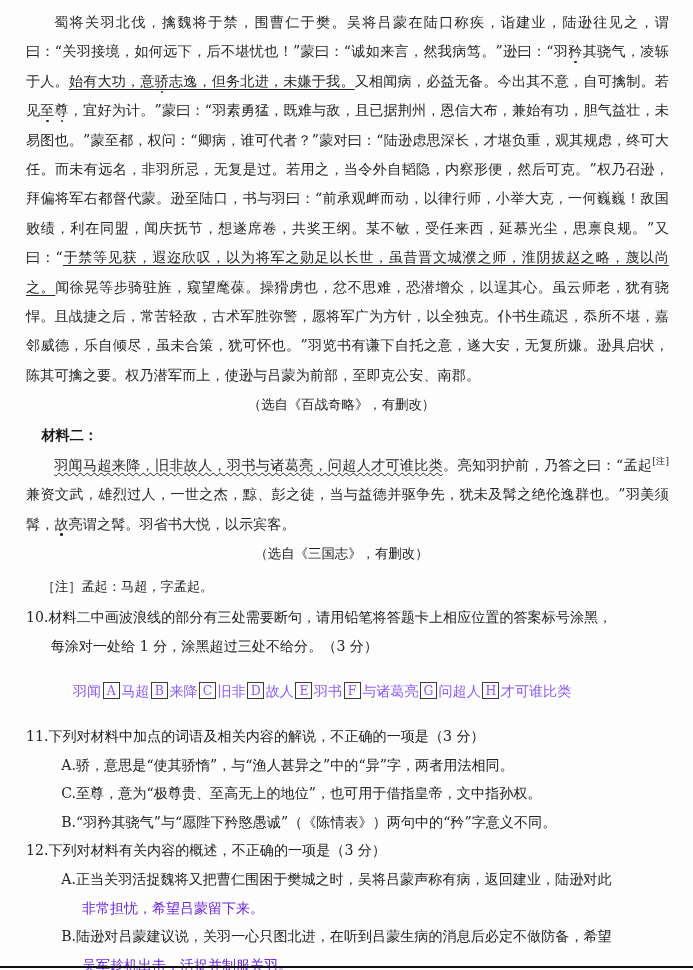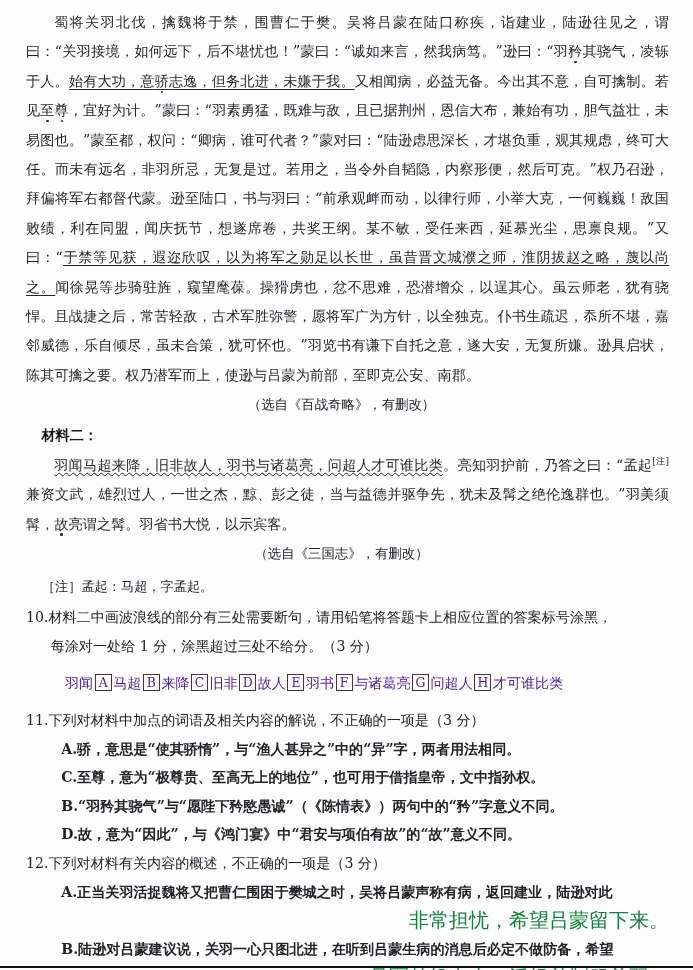--- a/index.html
+++ b/index.html
@@ -84,29 +84,27 @@
   }
   .opt {
     display: block;
     font-size: 14.1px;
     line-height: 28.6px;
     padding-left: 4.0em;
     text-indent: -1.5em;
     text-align: justify;
     text-justify: inter-ideograph;
     color: #232327;
-    font-weight: bold;
   }
   .opt-cont {
     display: block;
-    font-size: 20px;
+    font-size: 14px;
     line-height: 28.6px;
     padding-left: 4.0em;
-    color: #15803d;
-    text-align: right;
+    color: #6d28d9;
   }
 
   
   .u-solid {
     text-decoration: underline;
     text-underline-offset: 2.5px;
     text-decoration-thickness: 1px;
   }
   .u-wavy {
     text-decoration: underline;
@@ -131,24 +129,24 @@
   sup.note-ref {
     font-size: 9px;
     vertical-align: super;
     line-height: 0;
   }
 
   
   .punc-line {
     font-size: 14.1px;
     line-height: 30px;
-    margin: 8px;
+    margin: 16px;
     padding-left: 2.2em;
     white-space: nowrap;
-    color: #4c1d95;
+    color: #8b5cf6;
   }
   .slot {
     display: inline-block;
     border: 1px solid #3a3a3e;
     min-width: 13px;
     text-align: center;
     font-size: 12.4px;
     line-height: 15px;
     padding: 0 1px;
     margin: 0 1.5px;
@@ -198,21 +196,20 @@
 
   <div class="punc-line"><span class="punc-text">羽闻</span><span class="slot">A</span><span class="punc-text">马超</span><span class="slot">B</span><span class="punc-text">来降</span><span class="slot">C</span><span class="punc-text">旧非</span><span class="slot">D</span><span class="punc-text">故人</span><span class="slot">E</span><span class="punc-text">羽书</span><span class="slot">F</span><span class="punc-text">与诸葛亮</span><span class="slot">G</span><span class="punc-text">问超人</span><span class="slot">H</span><span class="punc-text">才可谁比类</span></div>
 
   <div class="question">
     <span class="q-stem"><span>11.</span><span>下列对材料中加点的词语及相关内容的解说，不正确的一项是（3 分）</span></span>
   </div>
   <div>
       <span class="opt"><span>A.</span><span>骄，意思是“使其骄惰”，与“渔人甚异之”中的“异”字，两者用法相同。</span></span>
       <span class="opt"><span>C.</span><span>至尊，意为“极尊贵、至高无上的地位”，也可用于借指皇帝，文中指孙权。</span></span>
       <span class="opt"><span>B.</span><span>“羽矜其骁气”与“愿陛下矜愍愚诚”（《陈情表》）两句中的“矜”字意义不同。</span></span>
-      <span class="opt"><span>D.</span><span>故，意为“因此”，与《鸿门宴》中“君安与项伯有故”的“故”意义不同。</span></span>
     </div>
 
   <div class="question">
     <span class="q-stem"><span>12.</span><span>下列对材料有关内容的概述，不正确的一项是（3 分）</span></span>
   </div>
   <div>
       <span class="opt"><span>A.</span><span>正当关羽活捉魏将又把曹仁围困于樊城之时，吴将吕蒙声称有病，返回建业，陆逊对此</span></span>
       <span class="opt-cont">非常担忧，希望吕蒙留下来。</span>
       <span class="opt"><span>B.</span><span>陆逊对吕蒙建议说，关羽一心只图北进，在听到吕蒙生病的消息后必定不做防备，希望</span></span>
       <span class="opt-cont">吴军趁机出击，活捉并制服关羽。</span>

